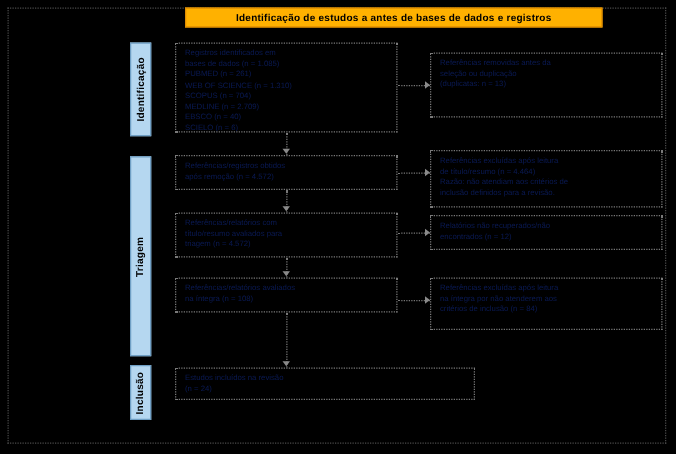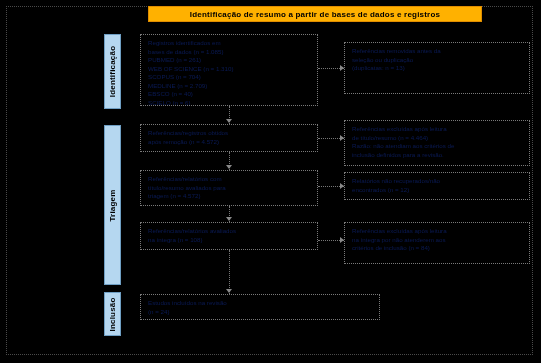--- a/index.html
+++ b/index.html
@@ -137,21 +137,21 @@
     border-left: 4px solid #8a8a8a;
   }
 </style>
 </head>
 <body>
 
 <div id="stage">
 
   <div class="outer-frame"></div>
 
-  <div class="title-bar" id="title-bar">Identificação de resumo a partir de bases de dados e registros</div>
+  <div class="title-bar" id="title-bar">Identificação de estudos a antes de bases de dados e registros</div>
 
   <div class="phase" id="phase-identificacao">
     <span>Identificação</span>
   </div>
   <div class="phase" id="phase-triagem">
     <span>Triagem</span>
   </div>
   <div class="phase" id="phase-inclusao">
     <span>Inclusão</span>
   </div>

